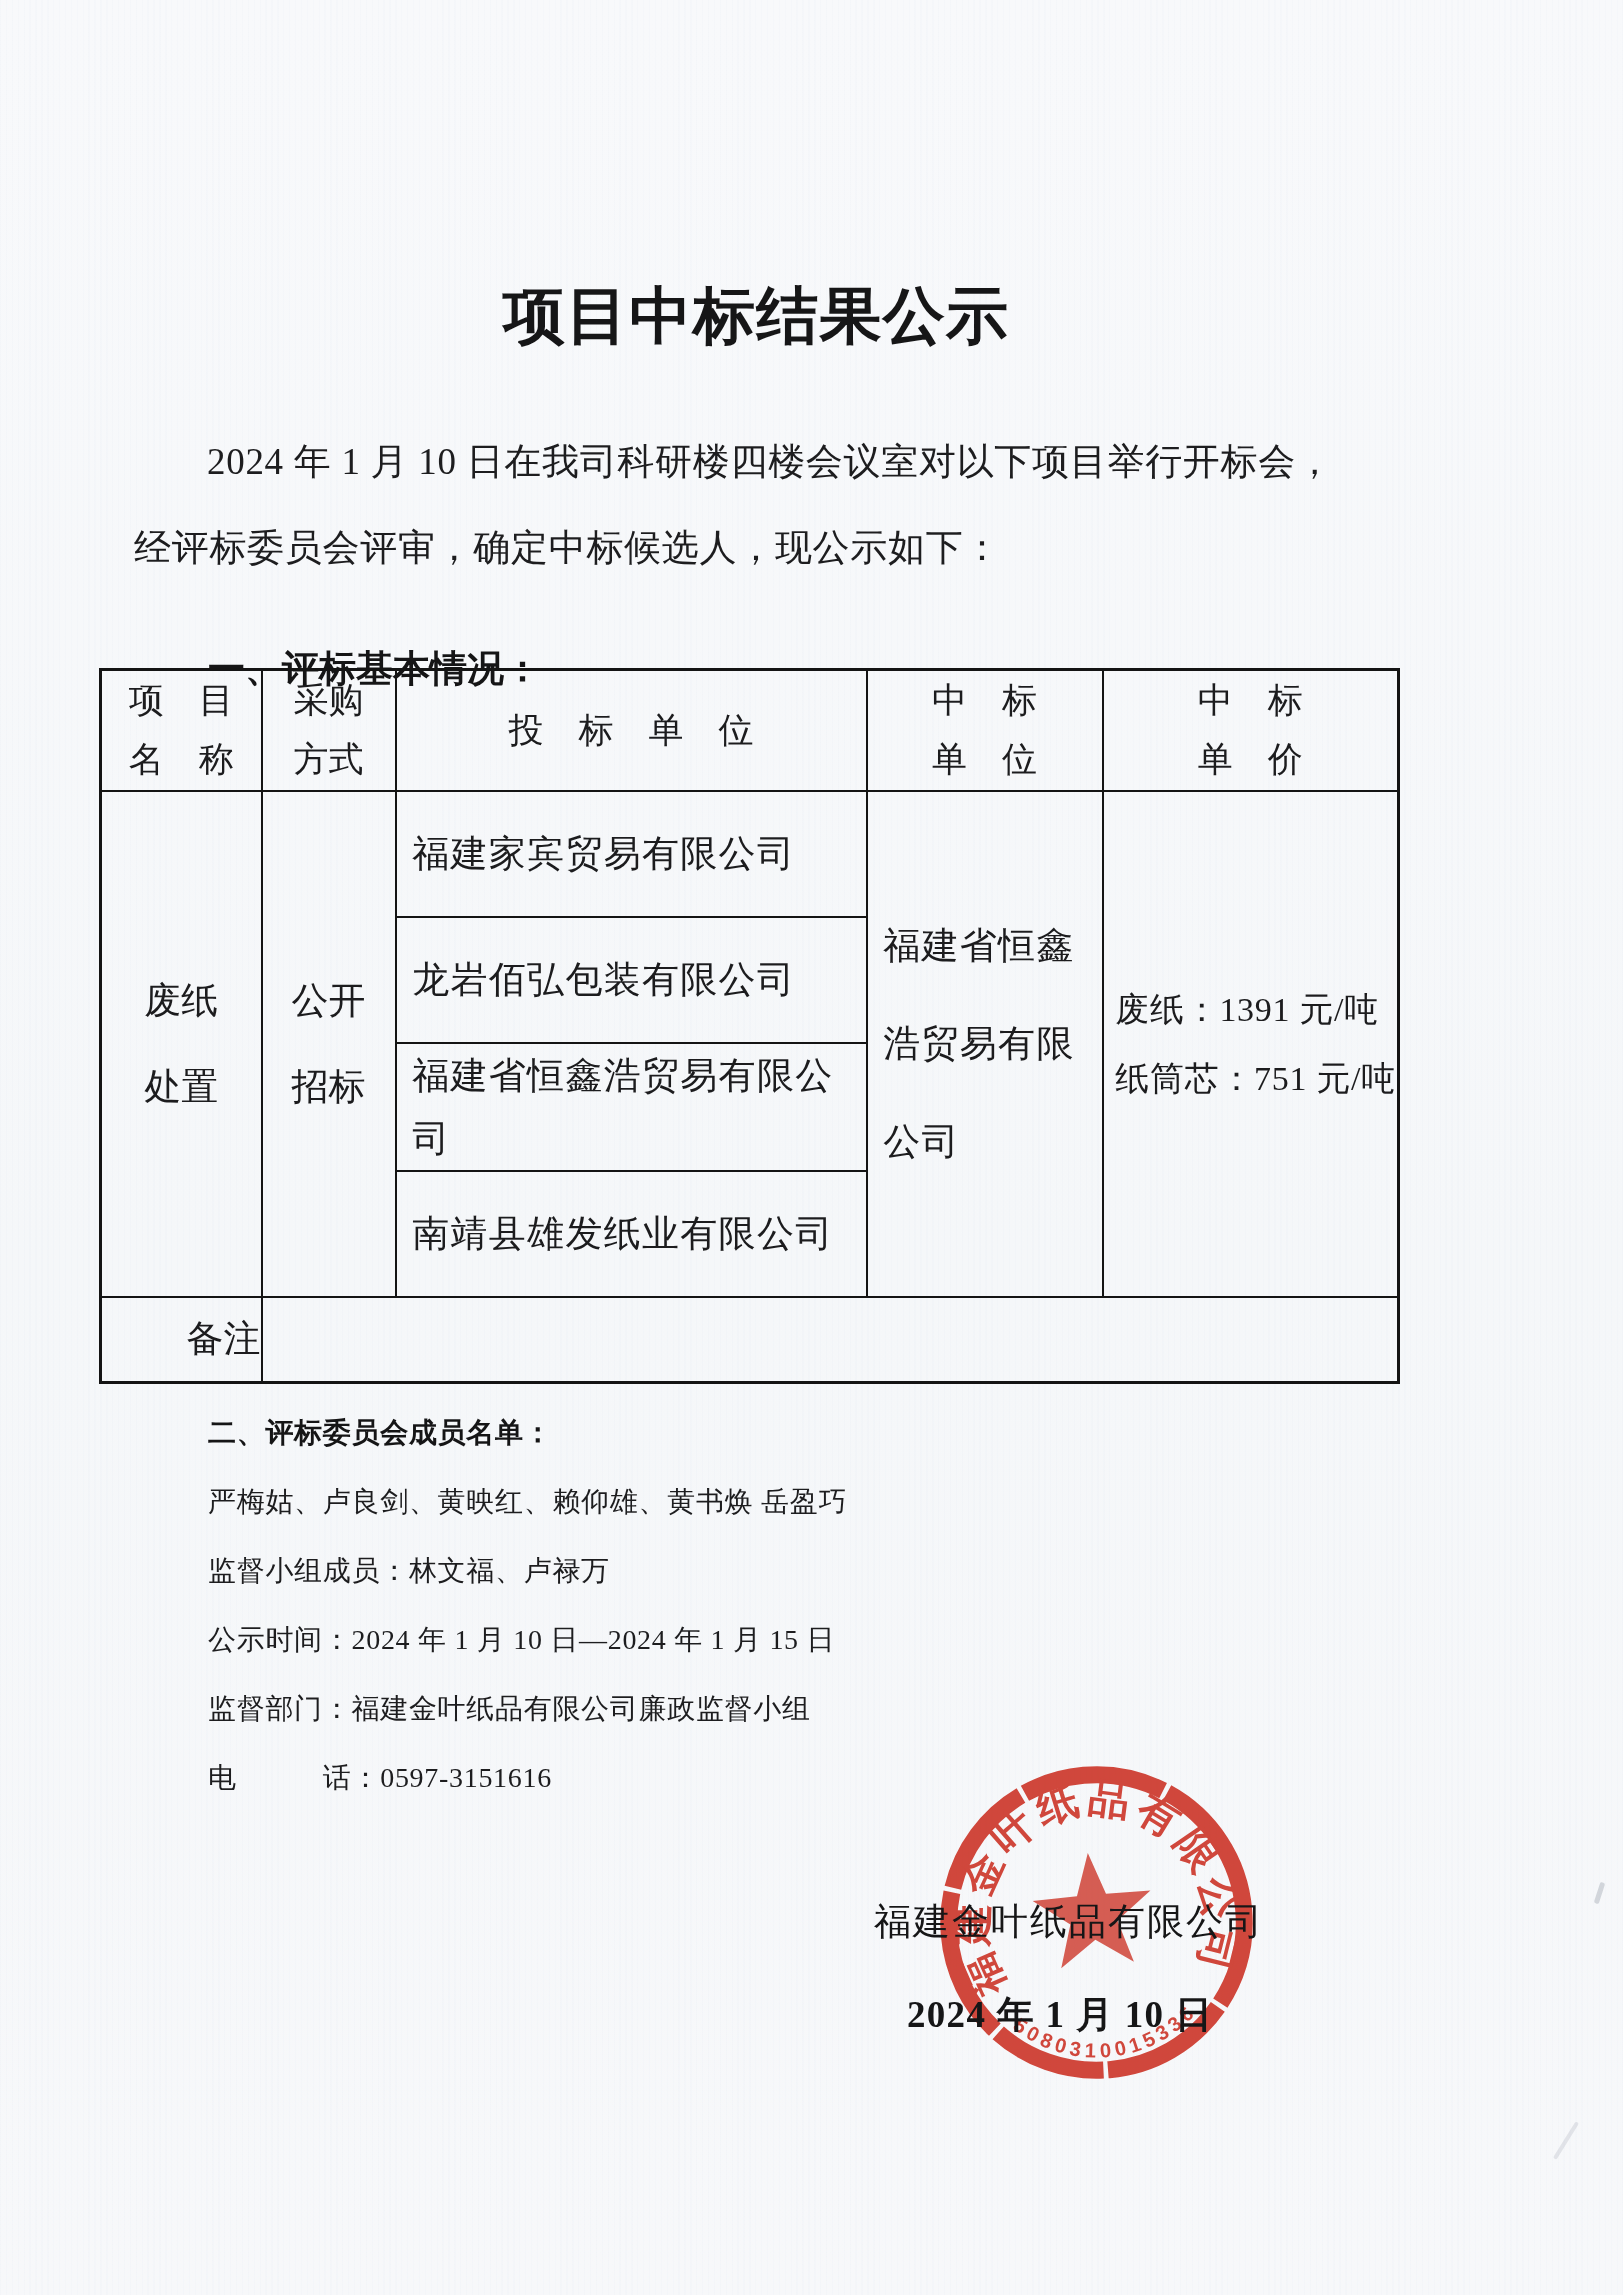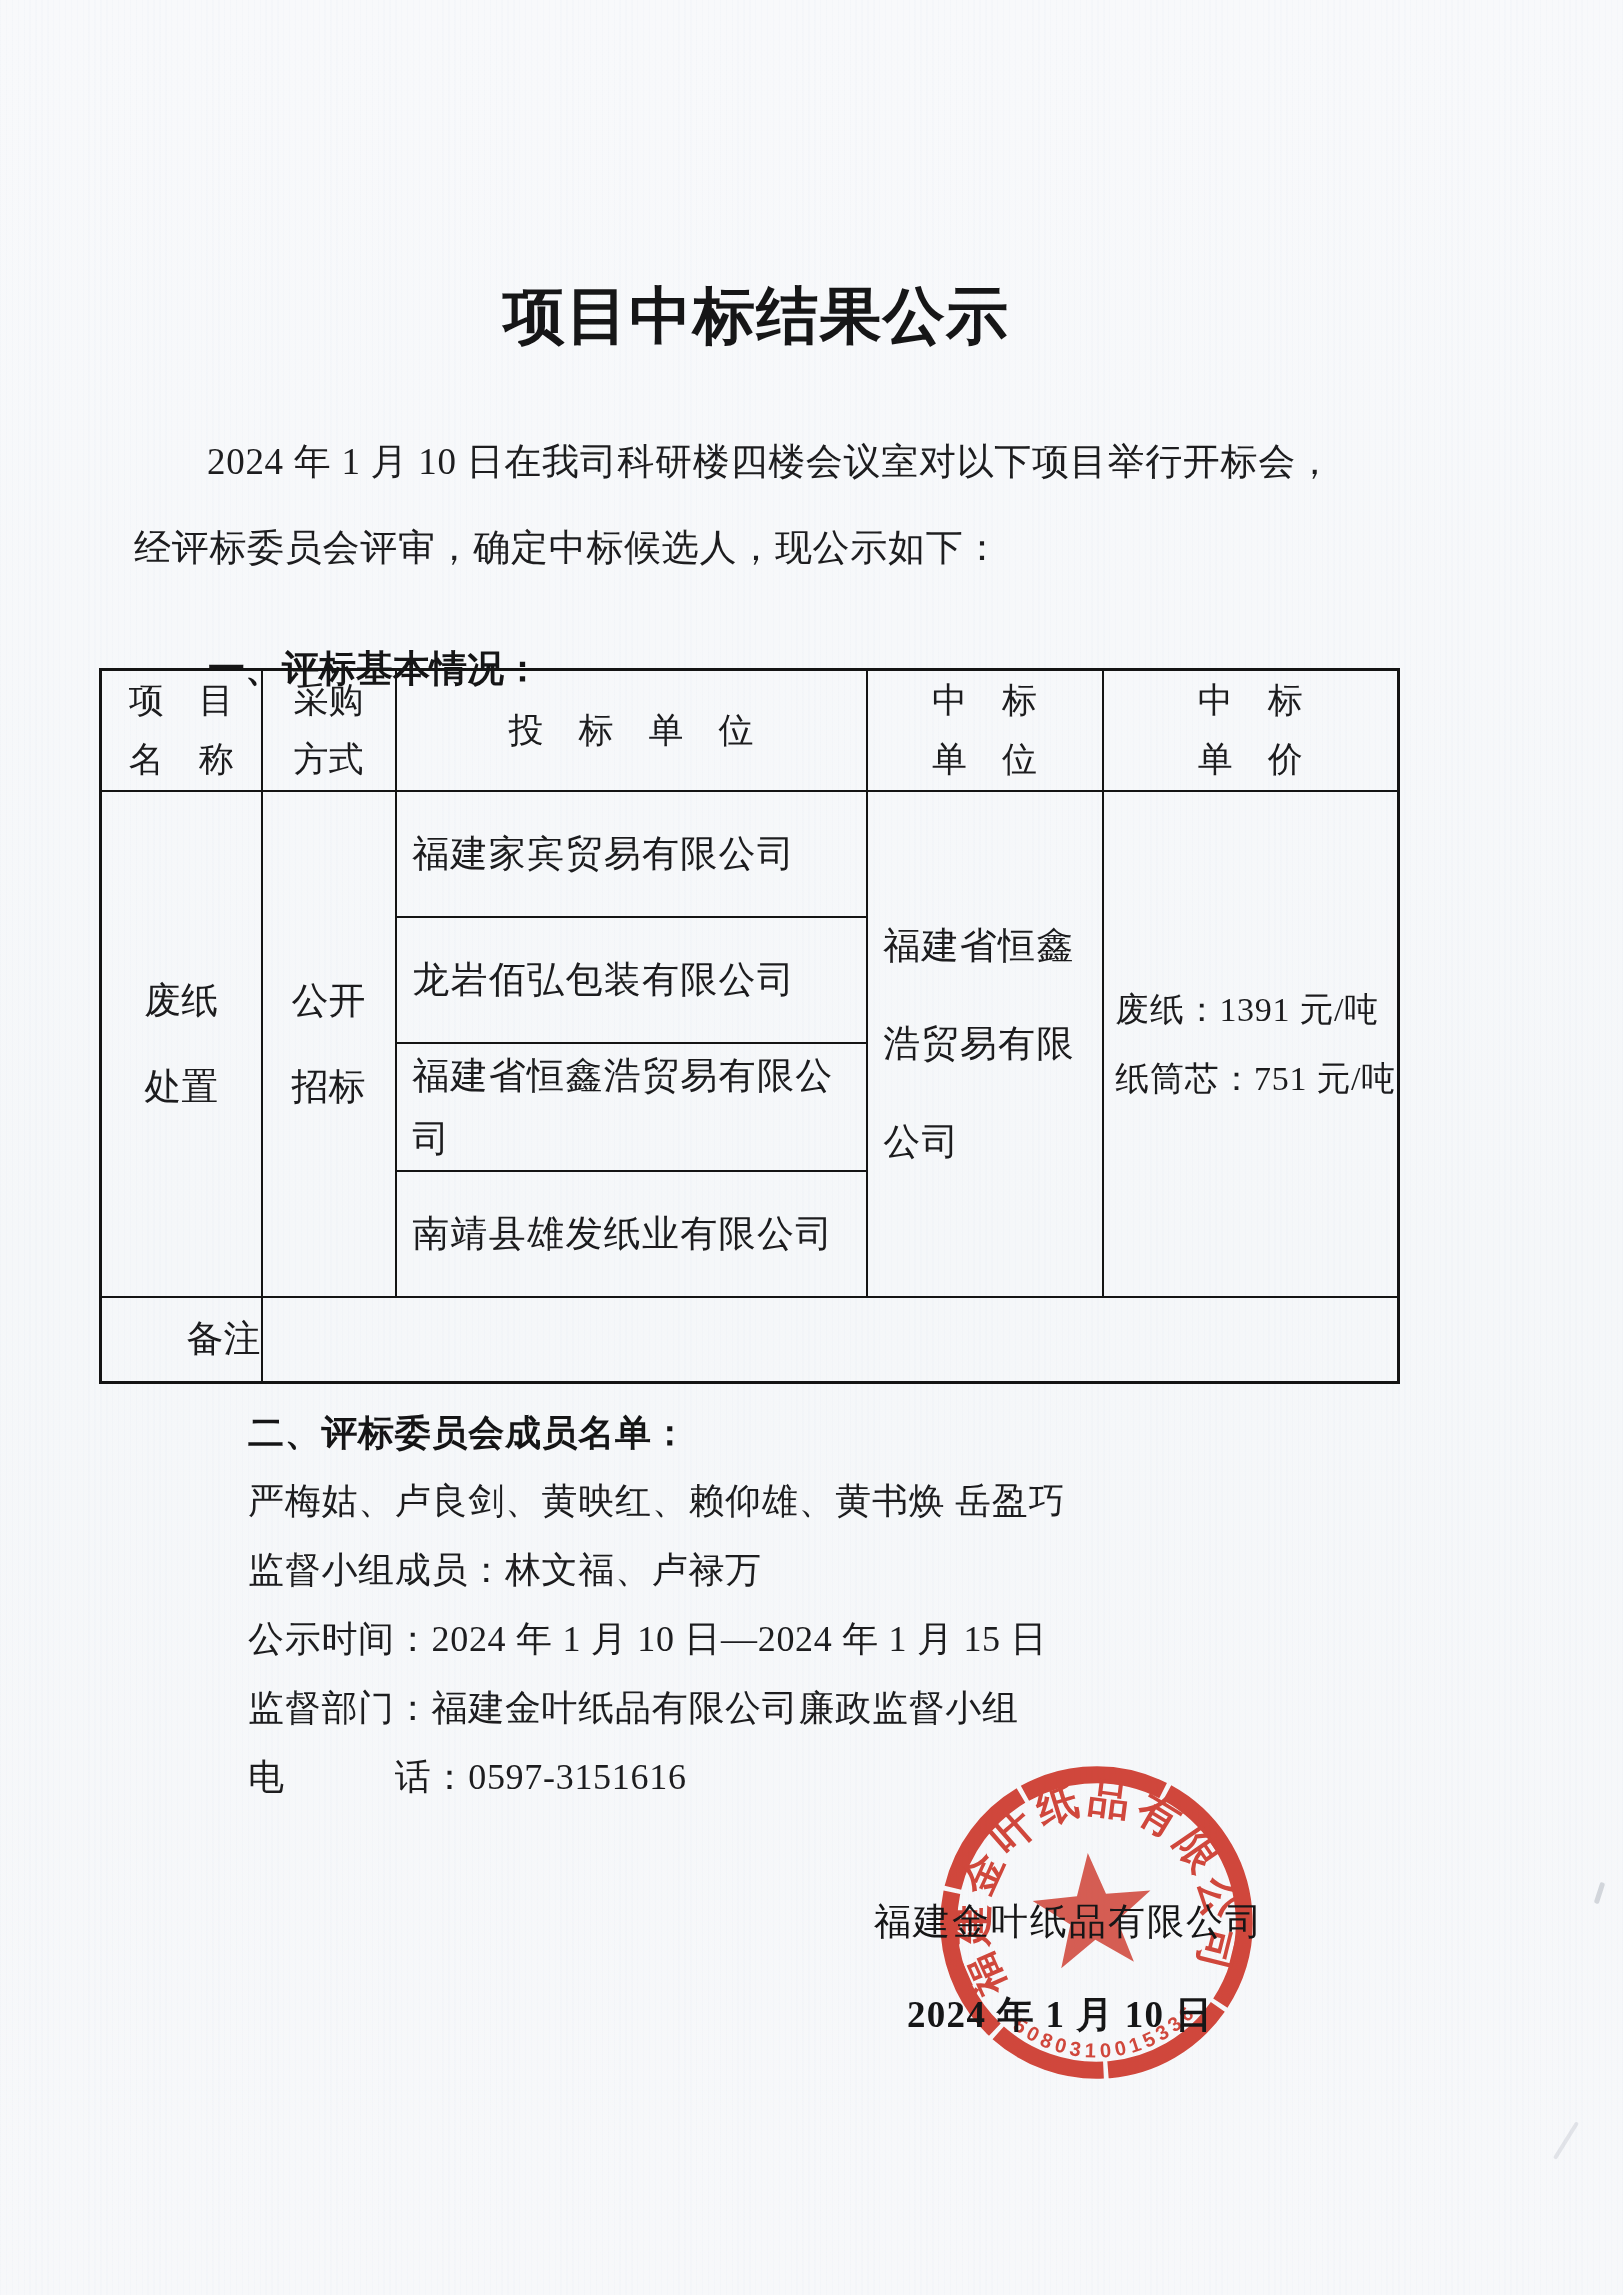--- a/index.html
+++ b/index.html
@@ -75,25 +75,24 @@
     font-size: 34px; letter-spacing: 0.7px;
     text-align: left; padding-left: 11.8px;
     line-height: 69px;
   }
   td.c-remark-label { font-size: 37px; text-align: right; }
   td.c-remark-value { font-size: 34px; text-align: left; padding-left: 19.6px; }
 
   
   .sec2-block { left: 208px; top: 1398px; }
   .sec2-block .line {
-    font-size: 36px; line-height: 69px;
+    font-size: 28px; line-height: 69px;
     letter-spacing: 0.7px;
     white-space: pre;
     color: #1d1d1f;
-    margin-left: 40px;
   }
   .sec2-block .line.heading {
     font-weight: 700;
     font-family: "Liberation Sans", sans-serif;
     color: #151516;
   }
 
   
   .seal-wrap {
     left: 920px; top: 1746px; width: 353px; height: 353px;

